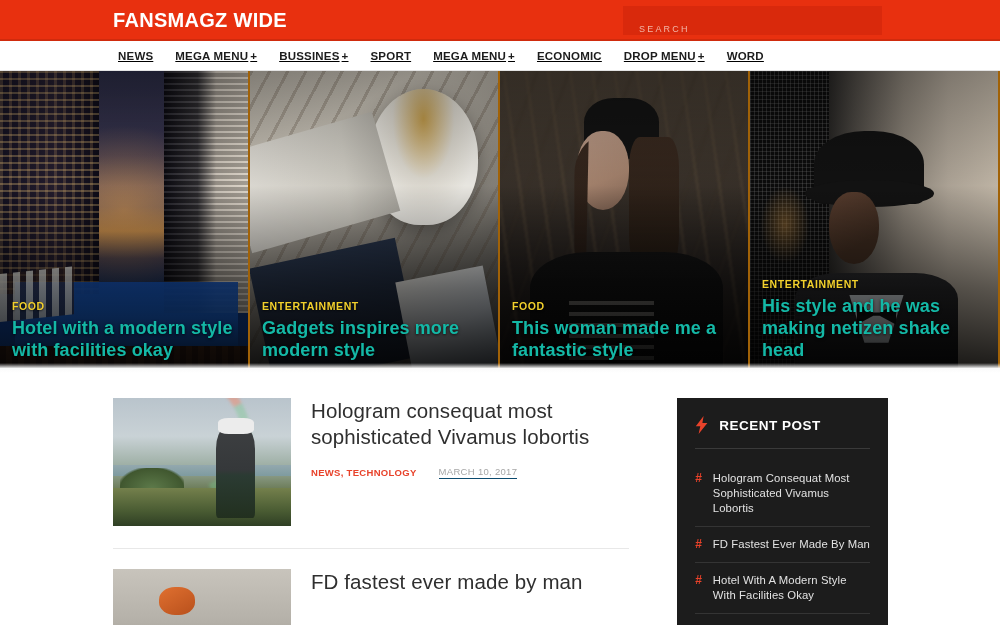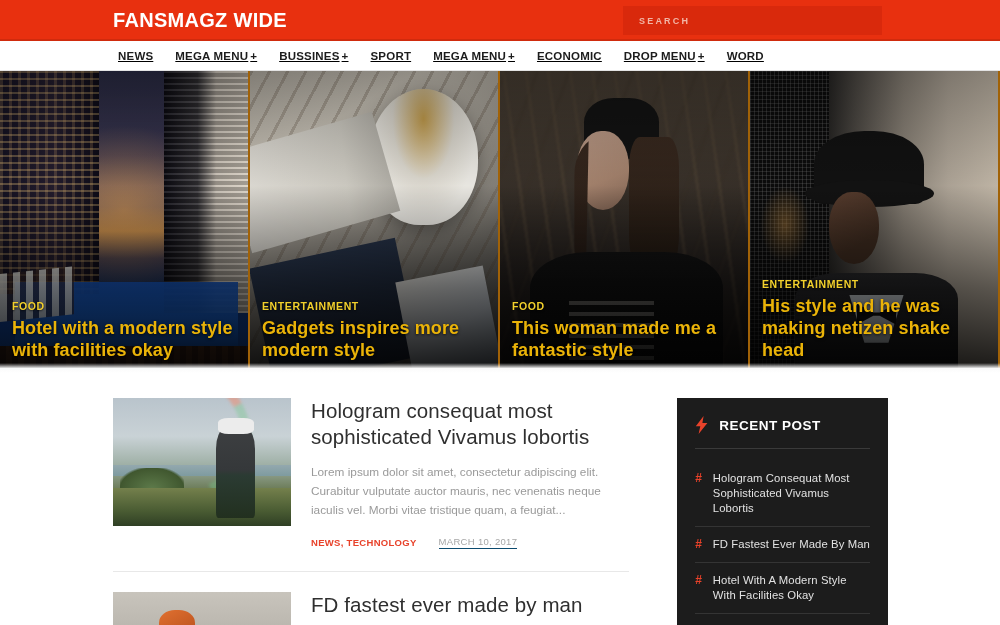--- a/index.html
+++ b/index.html
@@ -44,23 +44,24 @@
     border:none;
   }
   .search-input {
     width:100%; height:100%;
     background:transparent;
     border:none; outline:none;
     padding:0 16px;
     color:#f0c8bd;
     font-family:"Liberation Sans", sans-serif;
     font-size:9px;
-    font-weight:bold;
+    font-weight:normal;
     letter-spacing:2.2px;
     text-transform:uppercase;
+    margin-top:8px;
   }
   .search-input::placeholder {
     color:#f2b5a6;
     opacity:1;
   }
 
   
   .navbar {
     height:30px;
     background:#ffffff;
@@ -122,21 +123,21 @@
     color:#f2d02c;
     letter-spacing:0.6px;
     text-transform:uppercase;
     margin-bottom:5px;
     text-shadow:0 1px 2px rgba(0,0,0,.7);
   }
   .feat .ftitle {
     display:block;
     font-size:18px;
     font-weight:bold;
-    color:#eab308;
+    color:#14b8a6;
     line-height:22px;
     letter-spacing:0.1px;
     text-shadow:0 1px 3px rgba(0,0,0,.75);
   }
   .strip-fade {
     position:absolute; left:0; right:0; bottom:0; height:10px;
     background:linear-gradient(to bottom, rgba(230,230,230,0) 0%, #fafafa 55%, #ffffff 100%);
     z-index:5; pointer-events:none;
   }
 
@@ -561,21 +562,20 @@
             <div class="rainbow"></div>
               <div class="sea"></div>
             <div class="bush"></div>
               <div class="grass"></div>
             <div class="guy"></div>
               <div class="vrset"></div>
           </div>
         </div>
         <div class="post-body">
           <h2 class="post-title">Hologram consequat most sophisticated Vivamus lobortis</h2>
-          <p class="post-excerpt">Lorem ipsum dolor sit amet, consectetur adipiscing elit. Curabitur vulputate auctor mauris, nec venenatis neque iaculis vel. Morbi vitae tristique quam, a feugiat...</p>
           <div class="post-meta">
             <span class="meta-cats">NEWS, TECHNOLOGY</span>
             <span class="meta-date">MARCH 10, 2017</span>
           </div>
         </div>
       </article>
 
       <article class="post">
         <div class="thumb">
           <div class="th-lego">

